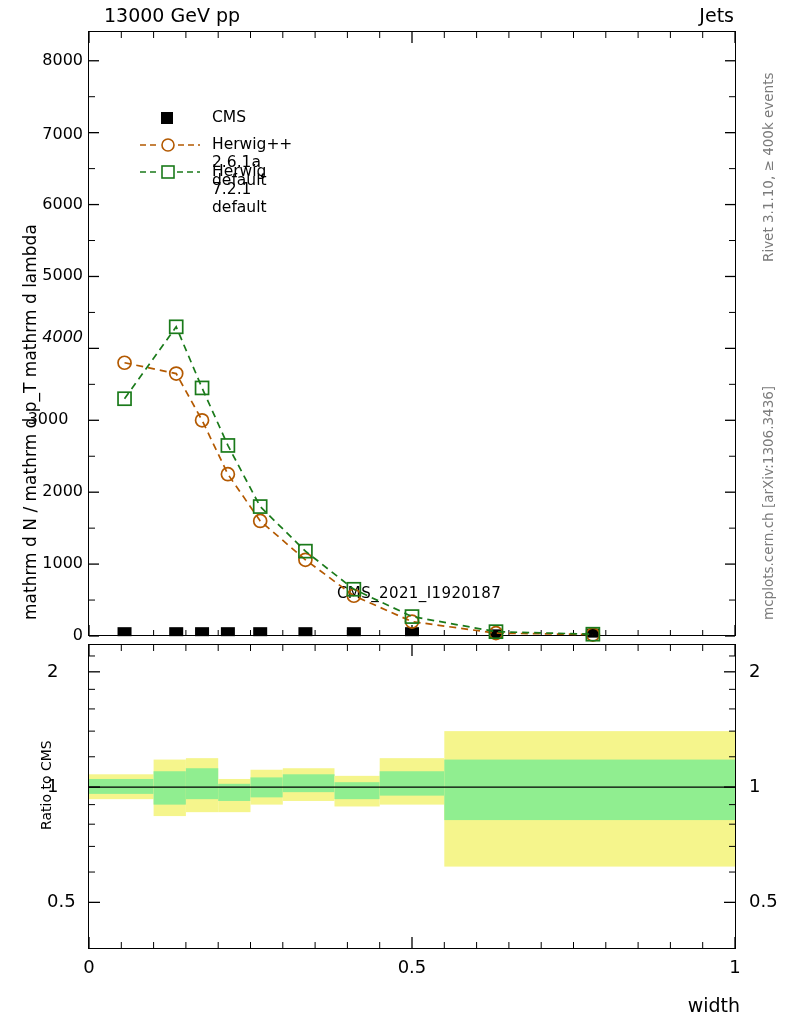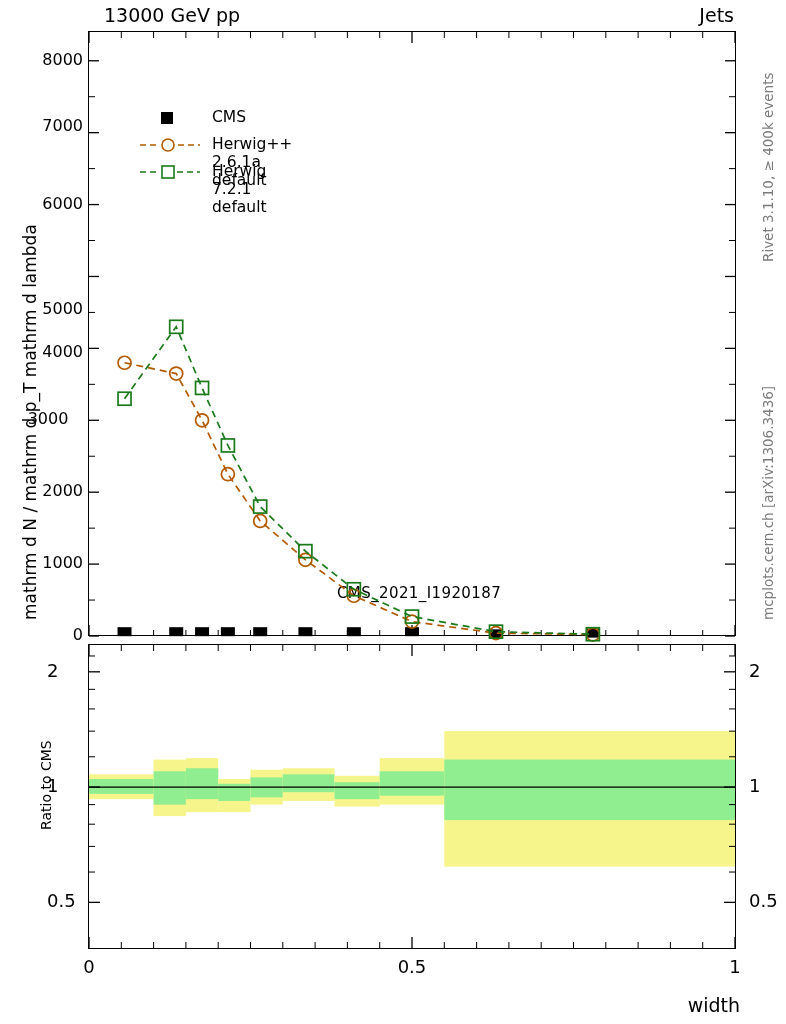--- a/index.html
+++ b/index.html
@@ -289,24 +289,24 @@
       <rect x="347.35999999999996" y="582.7619047619048" width="13" height="13" fill="none" stroke="#1a7a1a" stroke-width="1.7"></rect>
       <rect x="405.5" y="610.0857142857143" width="13" height="13" fill="none" stroke="#1a7a1a" stroke-width="1.7"></rect>
       <rect x="489.48" y="625.1857142857143" width="13" height="13" fill="none" stroke="#1a7a1a" stroke-width="1.7"></rect>
       <rect x="586.38" y="627.702380952381" width="13" height="13" fill="none" stroke="#1a7a1a" stroke-width="1.7"></rect>
     </svg>
   <div id="labels-layer">
       <div class="txt ytick-lbl" style="left:13px;top:625px;">0</div>
       <div class="txt ytick-lbl" style="left:13px;top:553.0952380952381px;">1000</div>
       <div class="txt ytick-lbl" style="left:13px;top:481.1904761904762px;">2000</div>
       <div class="txt ytick-lbl" style="left:13px;top:409.2857142857143px;text-align:center;">3000</div>
-      <div class="txt ytick-lbl" style="left:13px;top:342px;">4000</div>
-      <div class="txt ytick-lbl" style="left:13px;top:265.4761904761905px;margin-top:34px;">5000</div>
+      <div class="txt ytick-lbl" style="left:13px;top:327px;font-style:italic;">4000</div>
+      <div class="txt ytick-lbl" style="left:13px;top:265.4761904761905px;">5000</div>
       <div class="txt ytick-lbl" style="left:13px;top:193.57142857142856px;">6000</div>
-      <div class="txt ytick-lbl" style="left:13px;top:116px;">7000</div>
+      <div class="txt ytick-lbl" style="left:13px;top:124px;">7000</div>
       <div class="txt ytick-lbl" style="left:13px;top:49.761904761904816px;">8000</div>
       <div class="txt rtick-lbl" style="left:47px;top:890.3609255151434px;">0.5</div>
       <div class="txt rtick-lbl" style="left:749px;top:890.3609255151434px;">0.5</div>
       <div class="txt rtick-lbl" style="left:47px;top:775.0899759396551px;">1</div>
       <div class="txt rtick-lbl" style="left:749px;top:775.0899759396551px;">1</div>
       <div class="txt rtick-lbl" style="left:47px;top:659.8190263641668px;">2</div>
       <div class="txt rtick-lbl" style="left:749px;top:659.8190263641668px;">2</div>
       <div class="txt xtick-lbl" style="left:59px;top:956px;">0</div>
       <div class="txt xtick-lbl" style="left:382px;top:956px;">0.5</div>
       <div class="txt xtick-lbl" style="left:705px;top:956px;">1</div>

